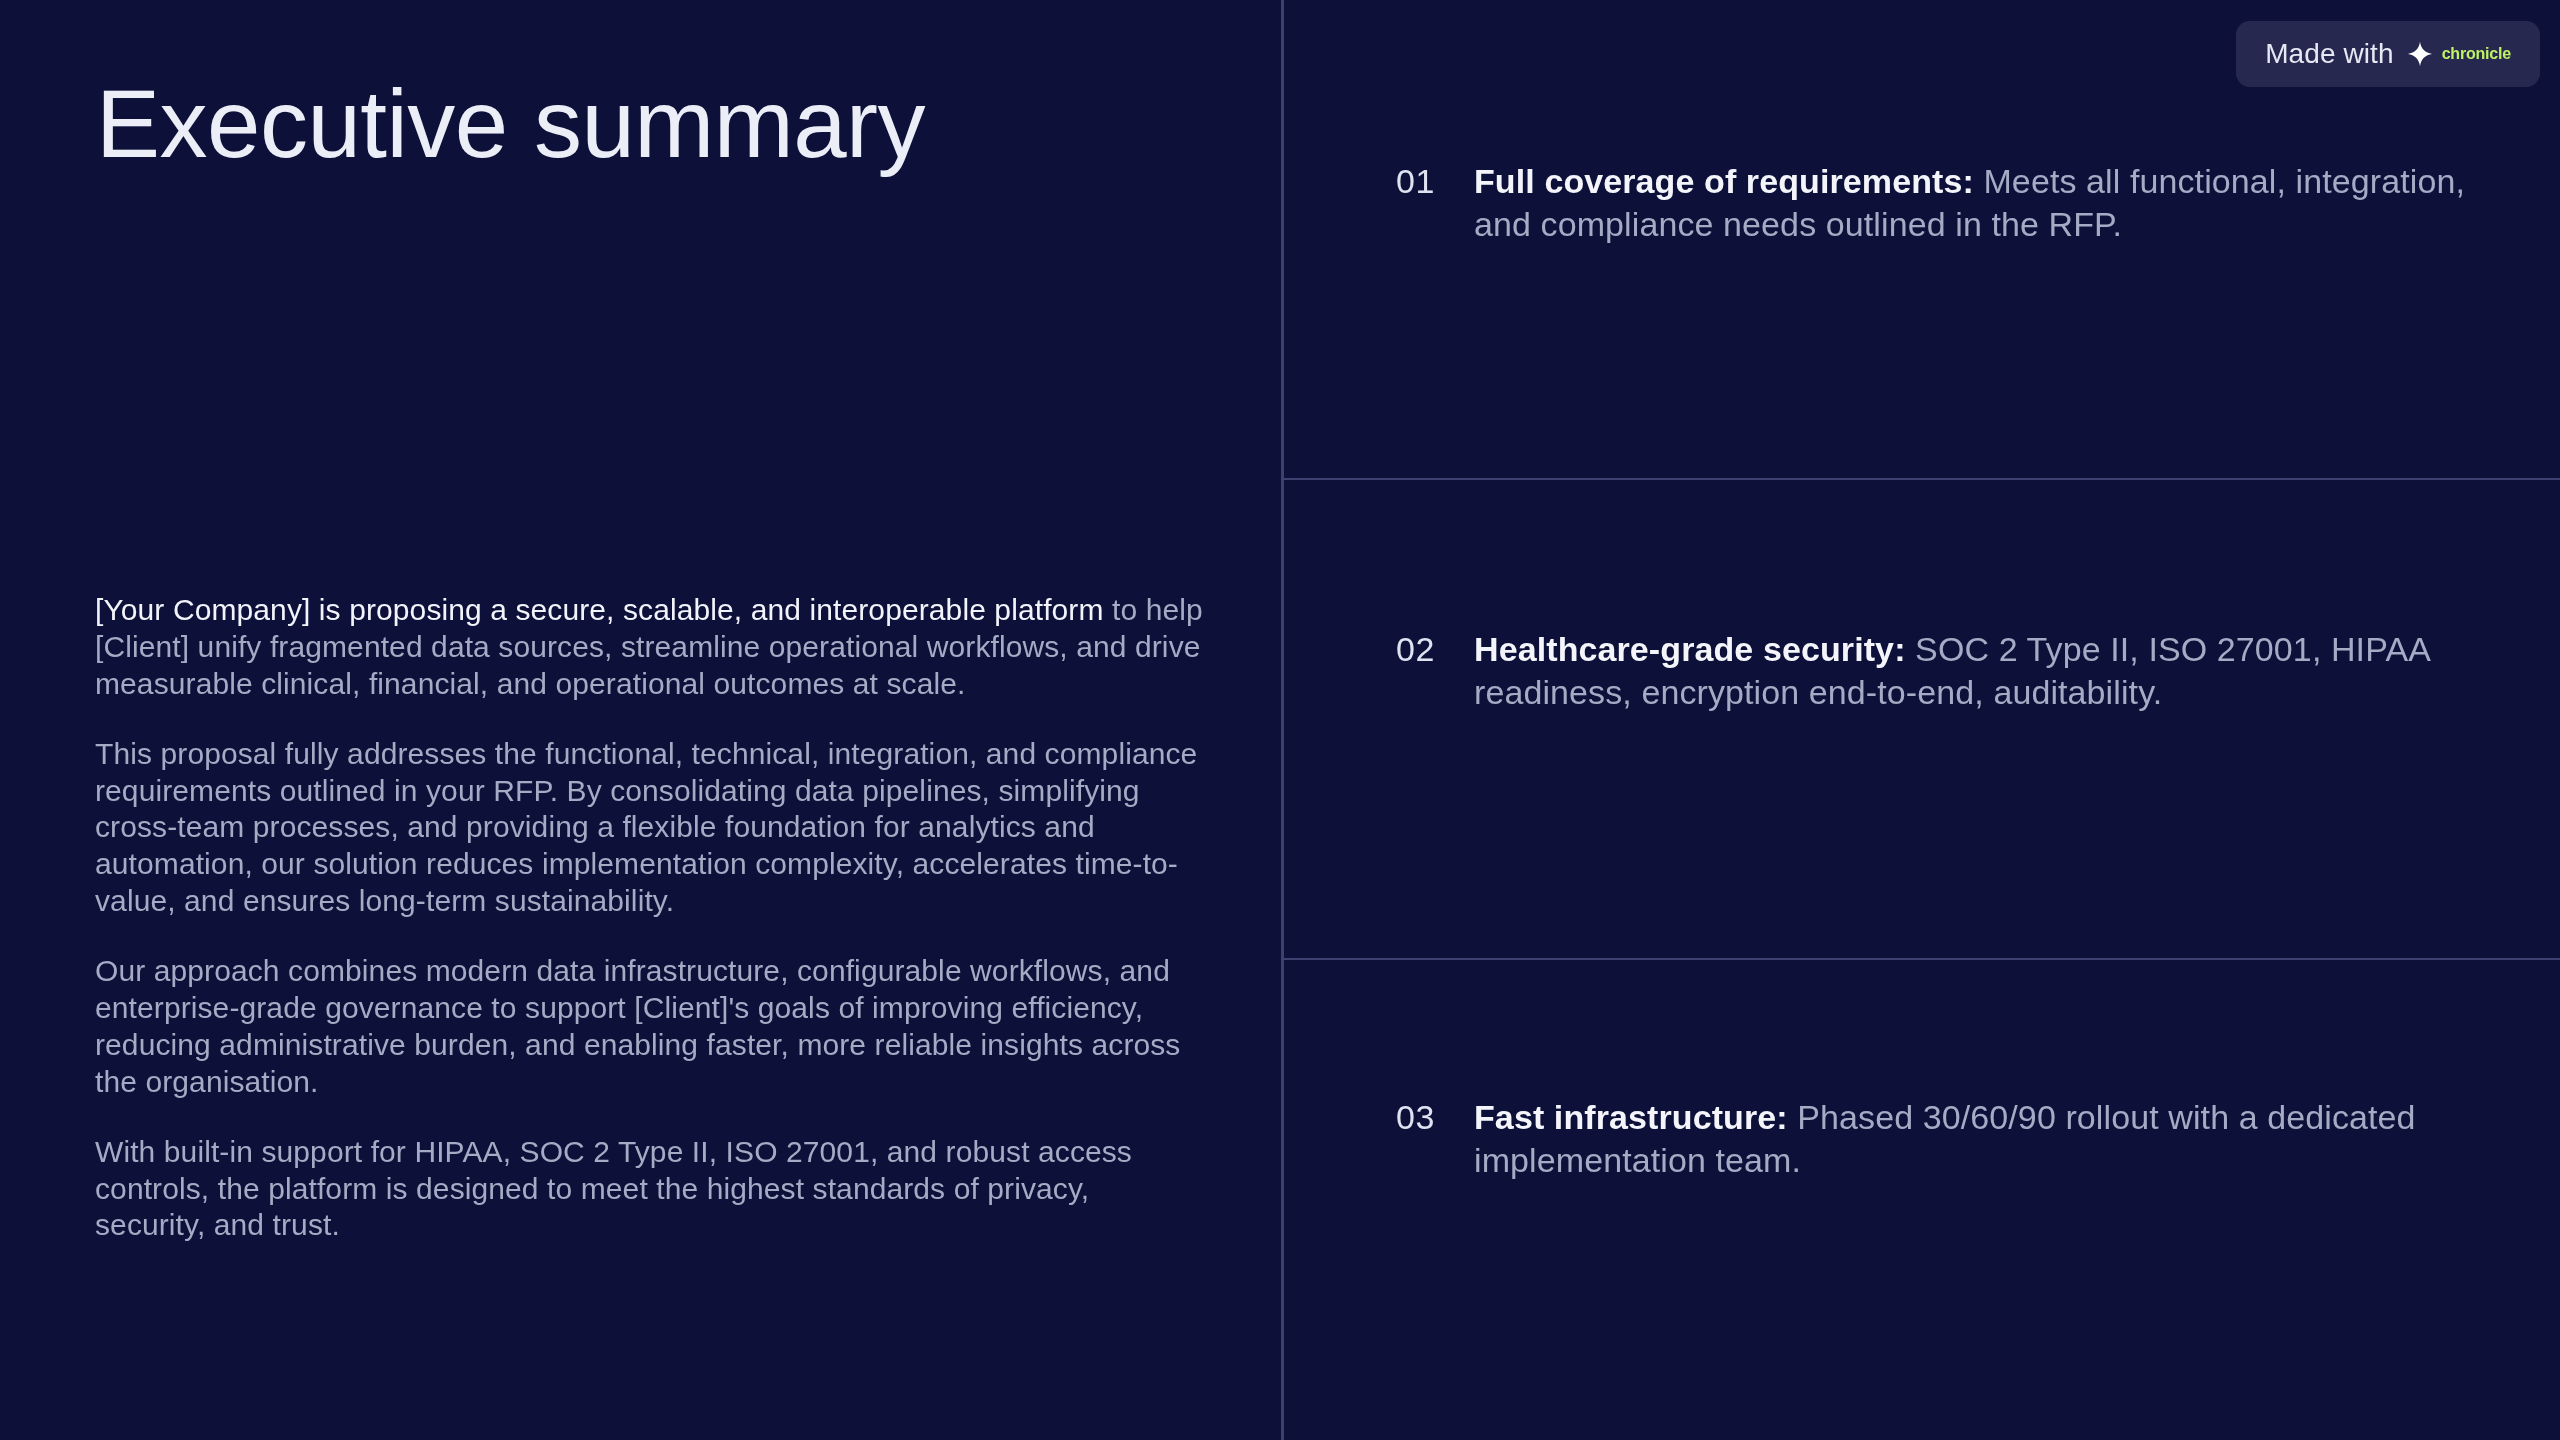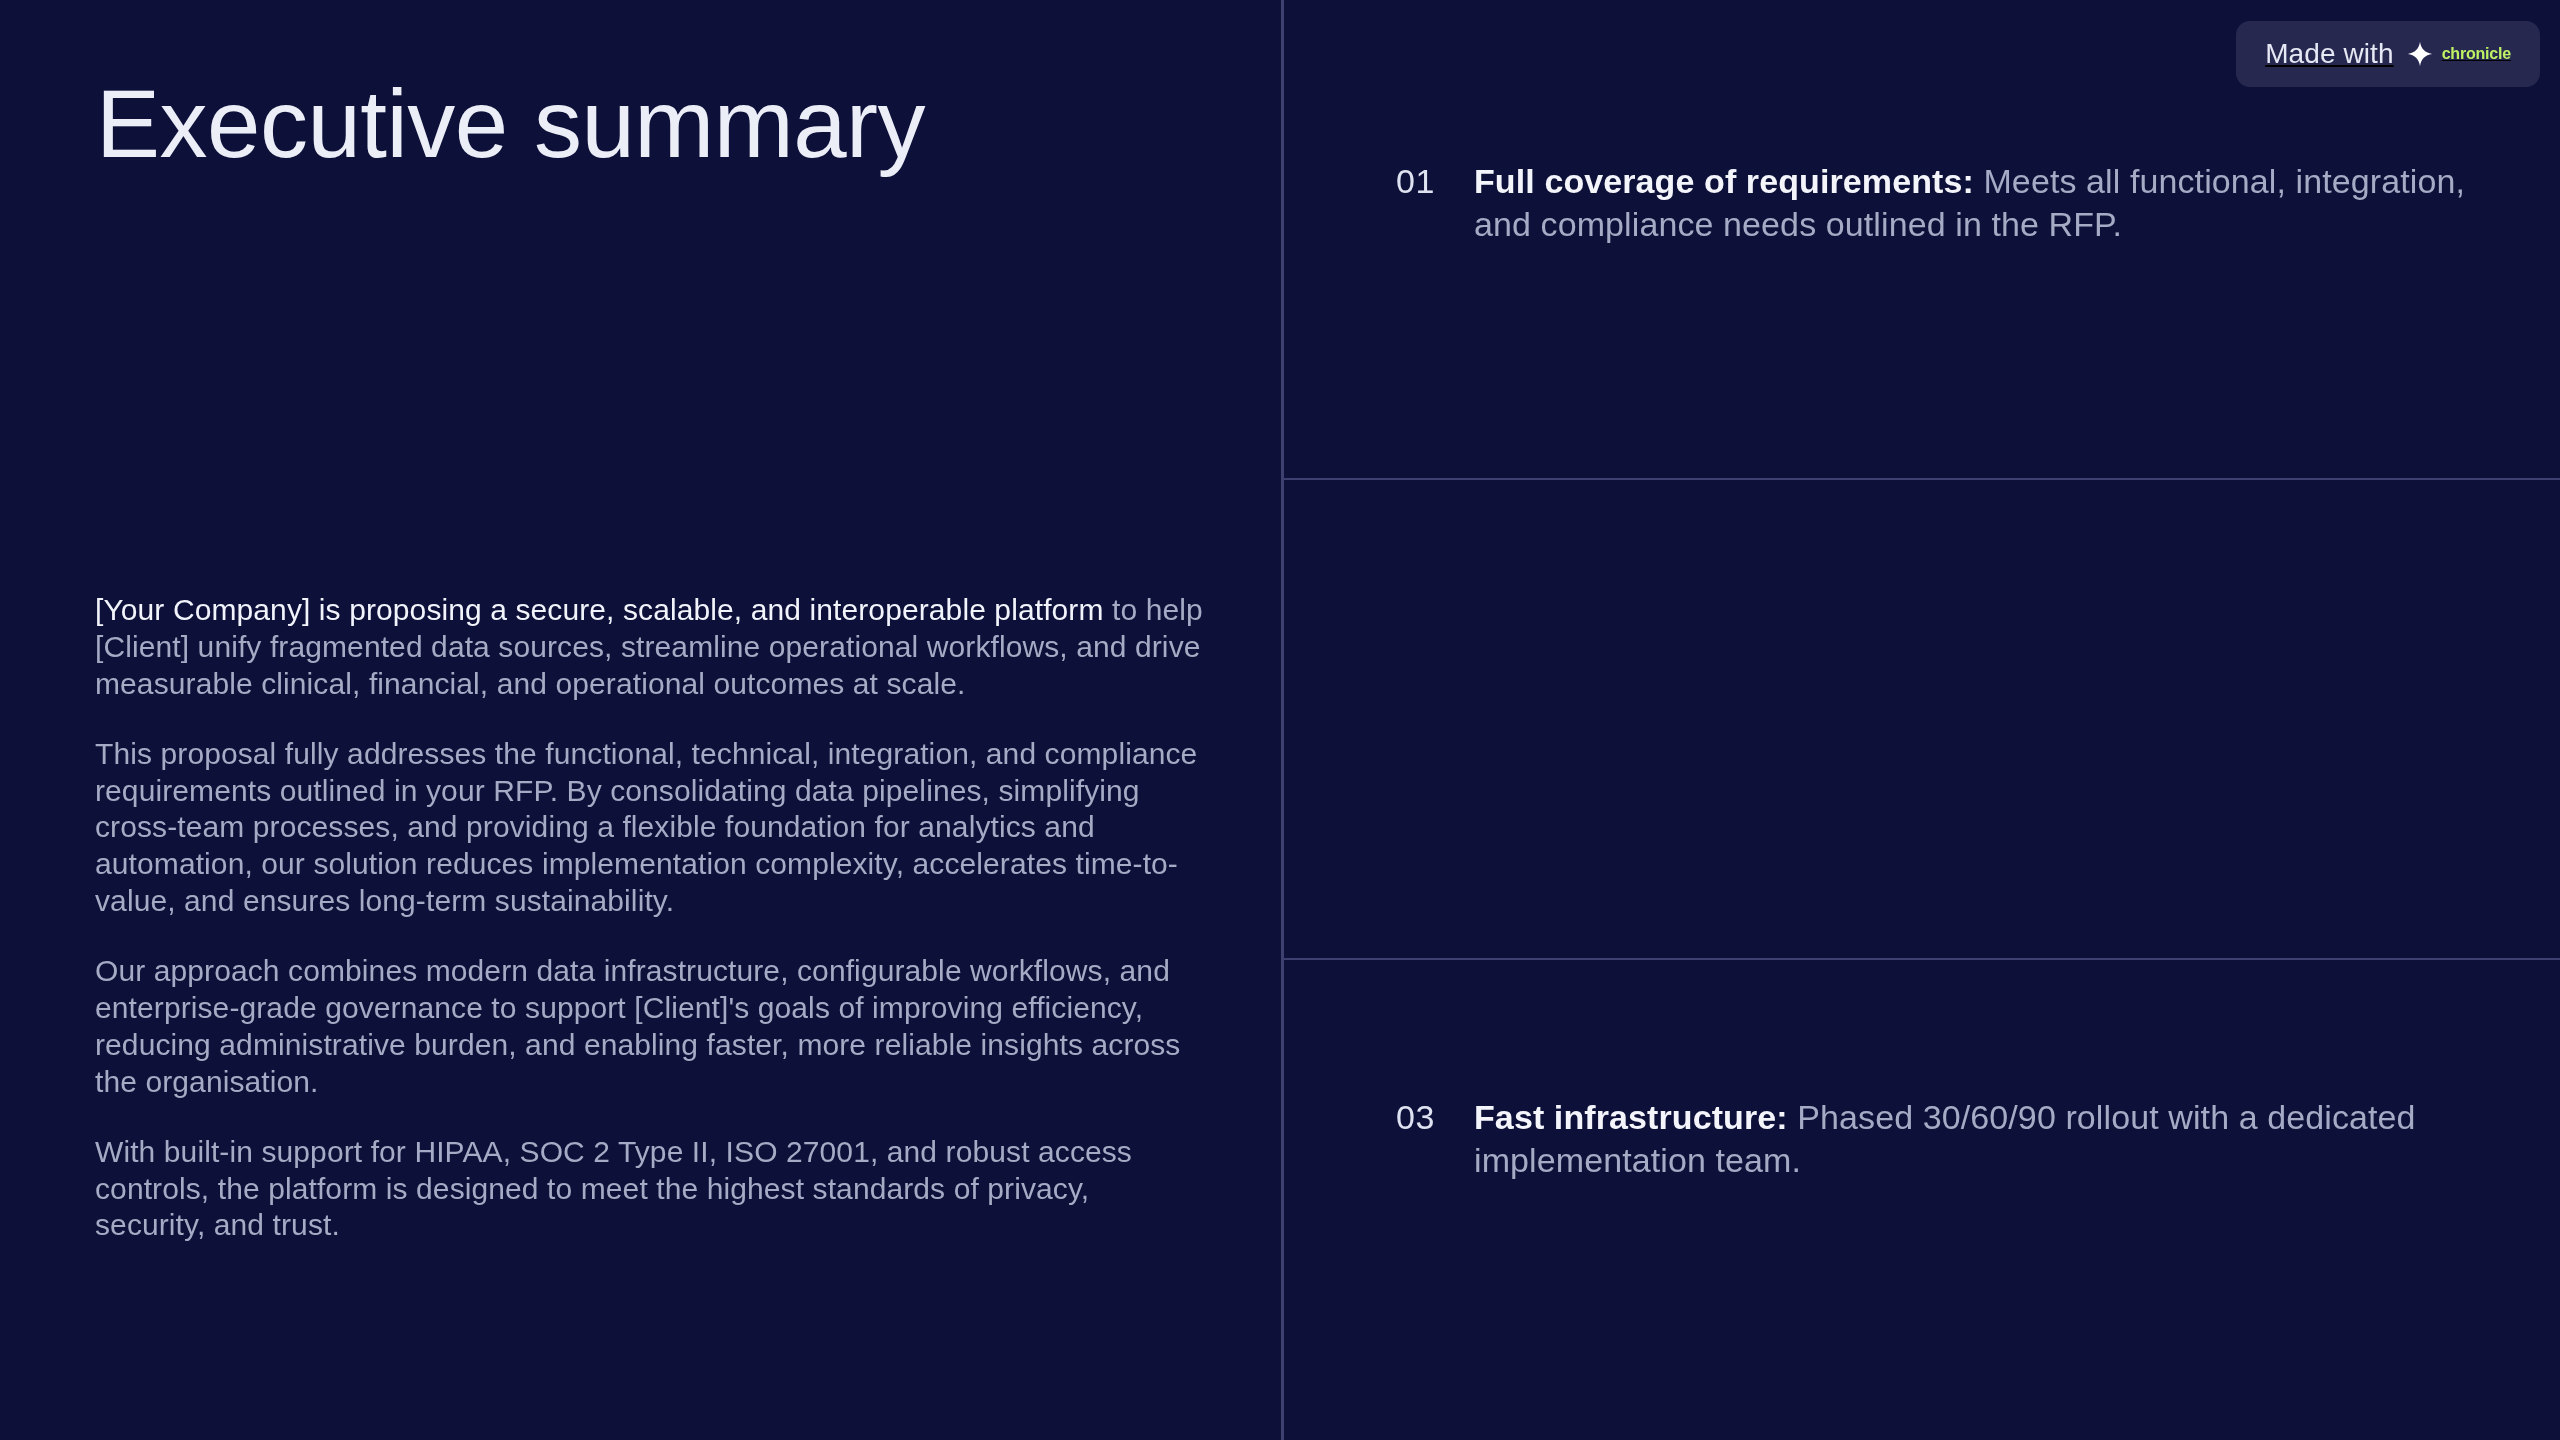--- a/index.html
+++ b/index.html
@@ -141,21 +141,20 @@
     right: 20px;
     top: 21px;
     height: 66px;
     display: flex;
     align-items: center;
     gap: 0px;
     padding: 0 29px;
     border-radius: 14px;
     background: #26284f;
     box-sizing: border-box;
-    text-decoration: underline;
   }
   .badge-text {
     font-size: 28px;
     color: #e6e8f4;
     letter-spacing: 0.1px;
     white-space: nowrap;
   }
   .badge-sparkle {
     display: inline-flex;
     align-items: center;
@@ -203,20 +202,26 @@
 
   <div class="right-col">
 
     <div class="kp-row r1">
       <div class="kp-num">01</div>
       <div class="kp-text">
         <span class="kp-strong">Full coverage of requirements:</span><span> Meets all functional, integration, and compliance needs outlined in the RFP.</span>
       </div>
     </div>
 
+    <div class="kp-row r2">
+      <div class="kp-num">02</div>
+      <div class="kp-text">
+        <span class="kp-strong">Healthcare-grade security:</span><span> SOC 2 Type II, ISO 27001, HIPAA readiness, encryption end-to-end, auditability.</span>
+      </div>
+    </div>
 
     <div class="kp-row r3">
       <div class="kp-num">03</div>
       <div class="kp-text">
         <span class="kp-strong">Fast infrastructure:</span><span> Phased 30/60/90 rollout with a dedicated implementation team.</span>
       </div>
     </div>
 
   </div>
 

